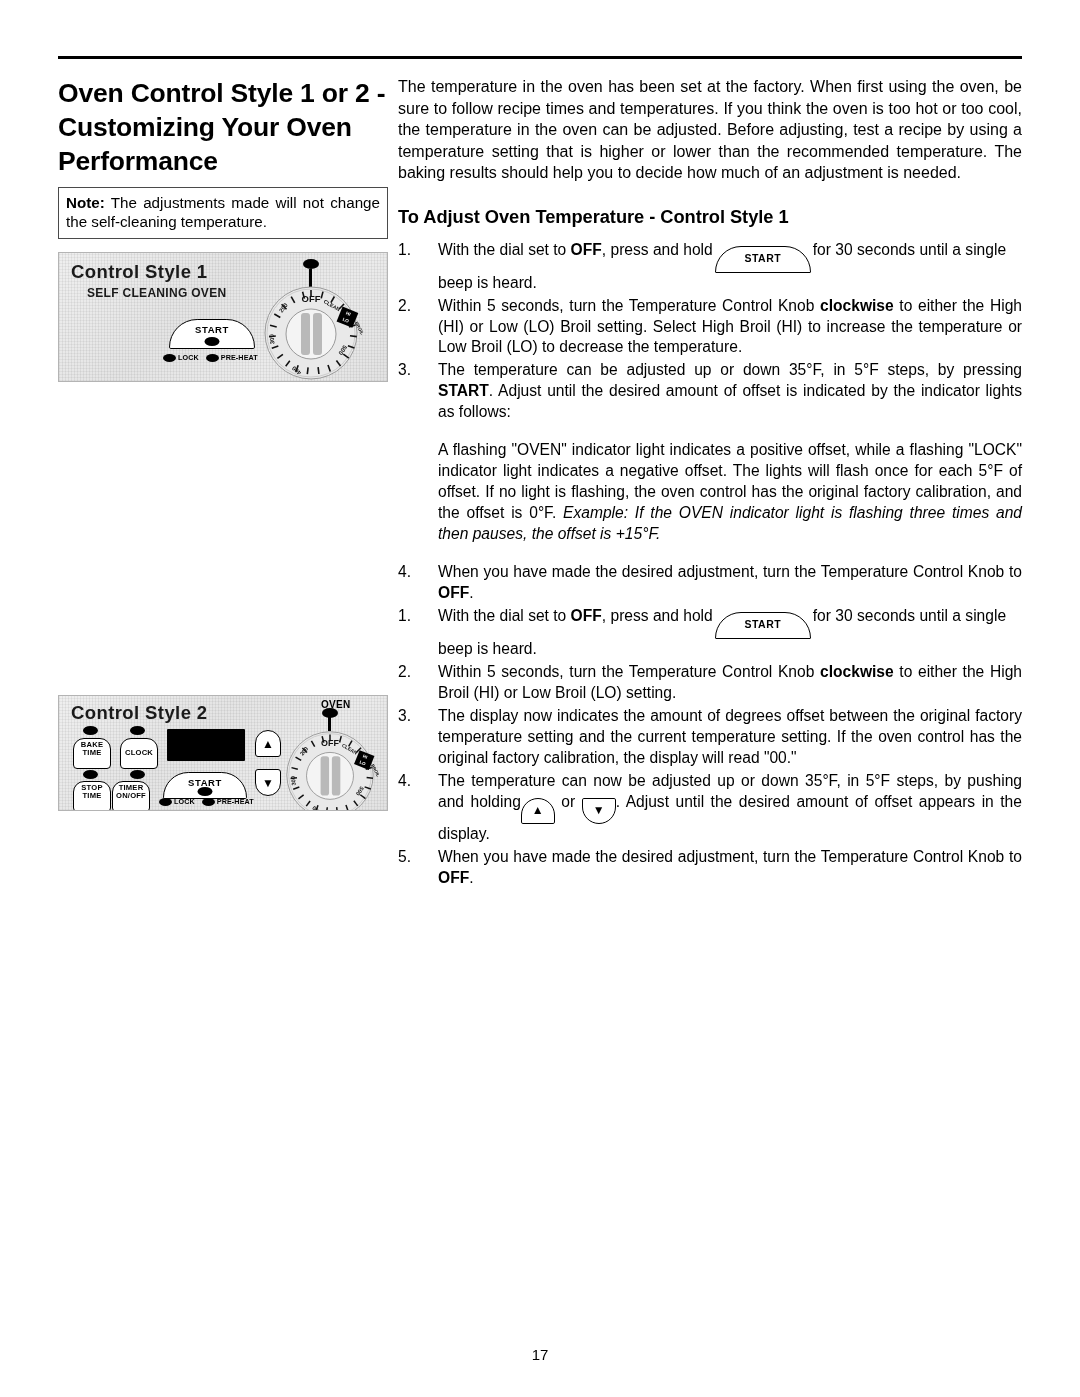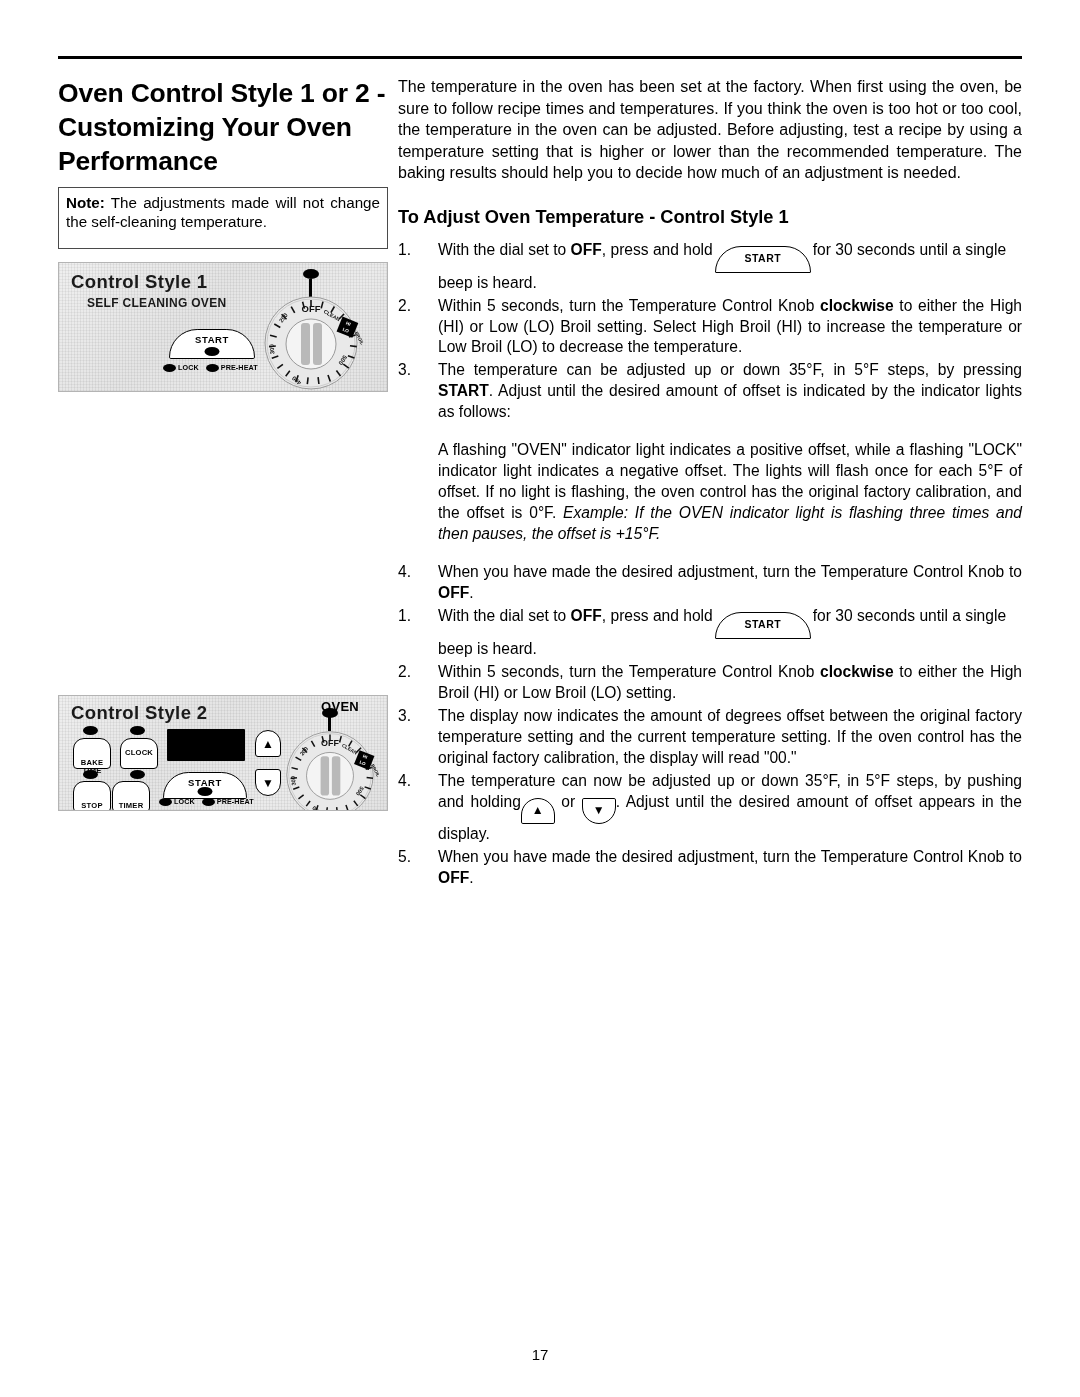--- a/index.html
+++ b/index.html
@@ -38,21 +38,21 @@
     font-weight: bold;
     line-height: 1.29;
     letter-spacing: -0.2px;
     margin: 0 0 8px 0;
     color: #000;
   }
 
   
   .note-box {
     border: 1.5px solid #4a4a4a;
-    padding: 5px 7px 16px 7px;
+    padding: 5px 7px 6px 7px;
     font-size: 15.2px;
     line-height: 1.30;
     text-align: justify;
     margin-bottom: 13px;
   }
   .note-box b { font-weight: bold; }
 
   
   .panel {
     position: relative;
@@ -112,21 +112,21 @@
 
   
   .kp {
     position: absolute;
     width: 38px; height: 31px;
     border: 1.6px solid #000;
     border-radius: 11px 11px 4px 4px;
     background: #fff;
     text-align:center;
     line-height: 1.0;
-    padding-top: 20px;
+    padding-top: 2px;
   }
   .kp span {
     display:block;
     font-size: 7.6px;
     font-weight: bold;
     letter-spacing: .2px;
   }
   .kp-led {
     position:absolute;
     width: 15px; height: 9px; border-radius: 50%; background:#000;
@@ -141,21 +141,21 @@
     width: 26px; height: 27px;
     border: 1.8px solid #000;
     background:#fff;
     display:flex; align-items:center; justify-content:center;
     font-size: 12px; line-height: 1;
   }
   .arrowbtn.up { border-radius: 13px 13px 3px 3px; }
   .arrowbtn.down { border-radius: 3px 3px 13px 13px; }
 
   
-  .oven-lbl { position:absolute; font-size: 13px; font-weight:bold; letter-spacing:.3px; }
+  .oven-lbl { position:absolute; font-size: 10px; font-weight:bold; letter-spacing:.3px; }
   .oven-dot { position:absolute; width: 16px; height: 10px; border-radius:50%; background:#000; }
   .oven-stem { position:absolute; width: 3px; background:#000; }
 
   
   .dial { position: absolute; }
   .dial svg { display:block; }
 
   
   .intro {
     font-size: 16px;

